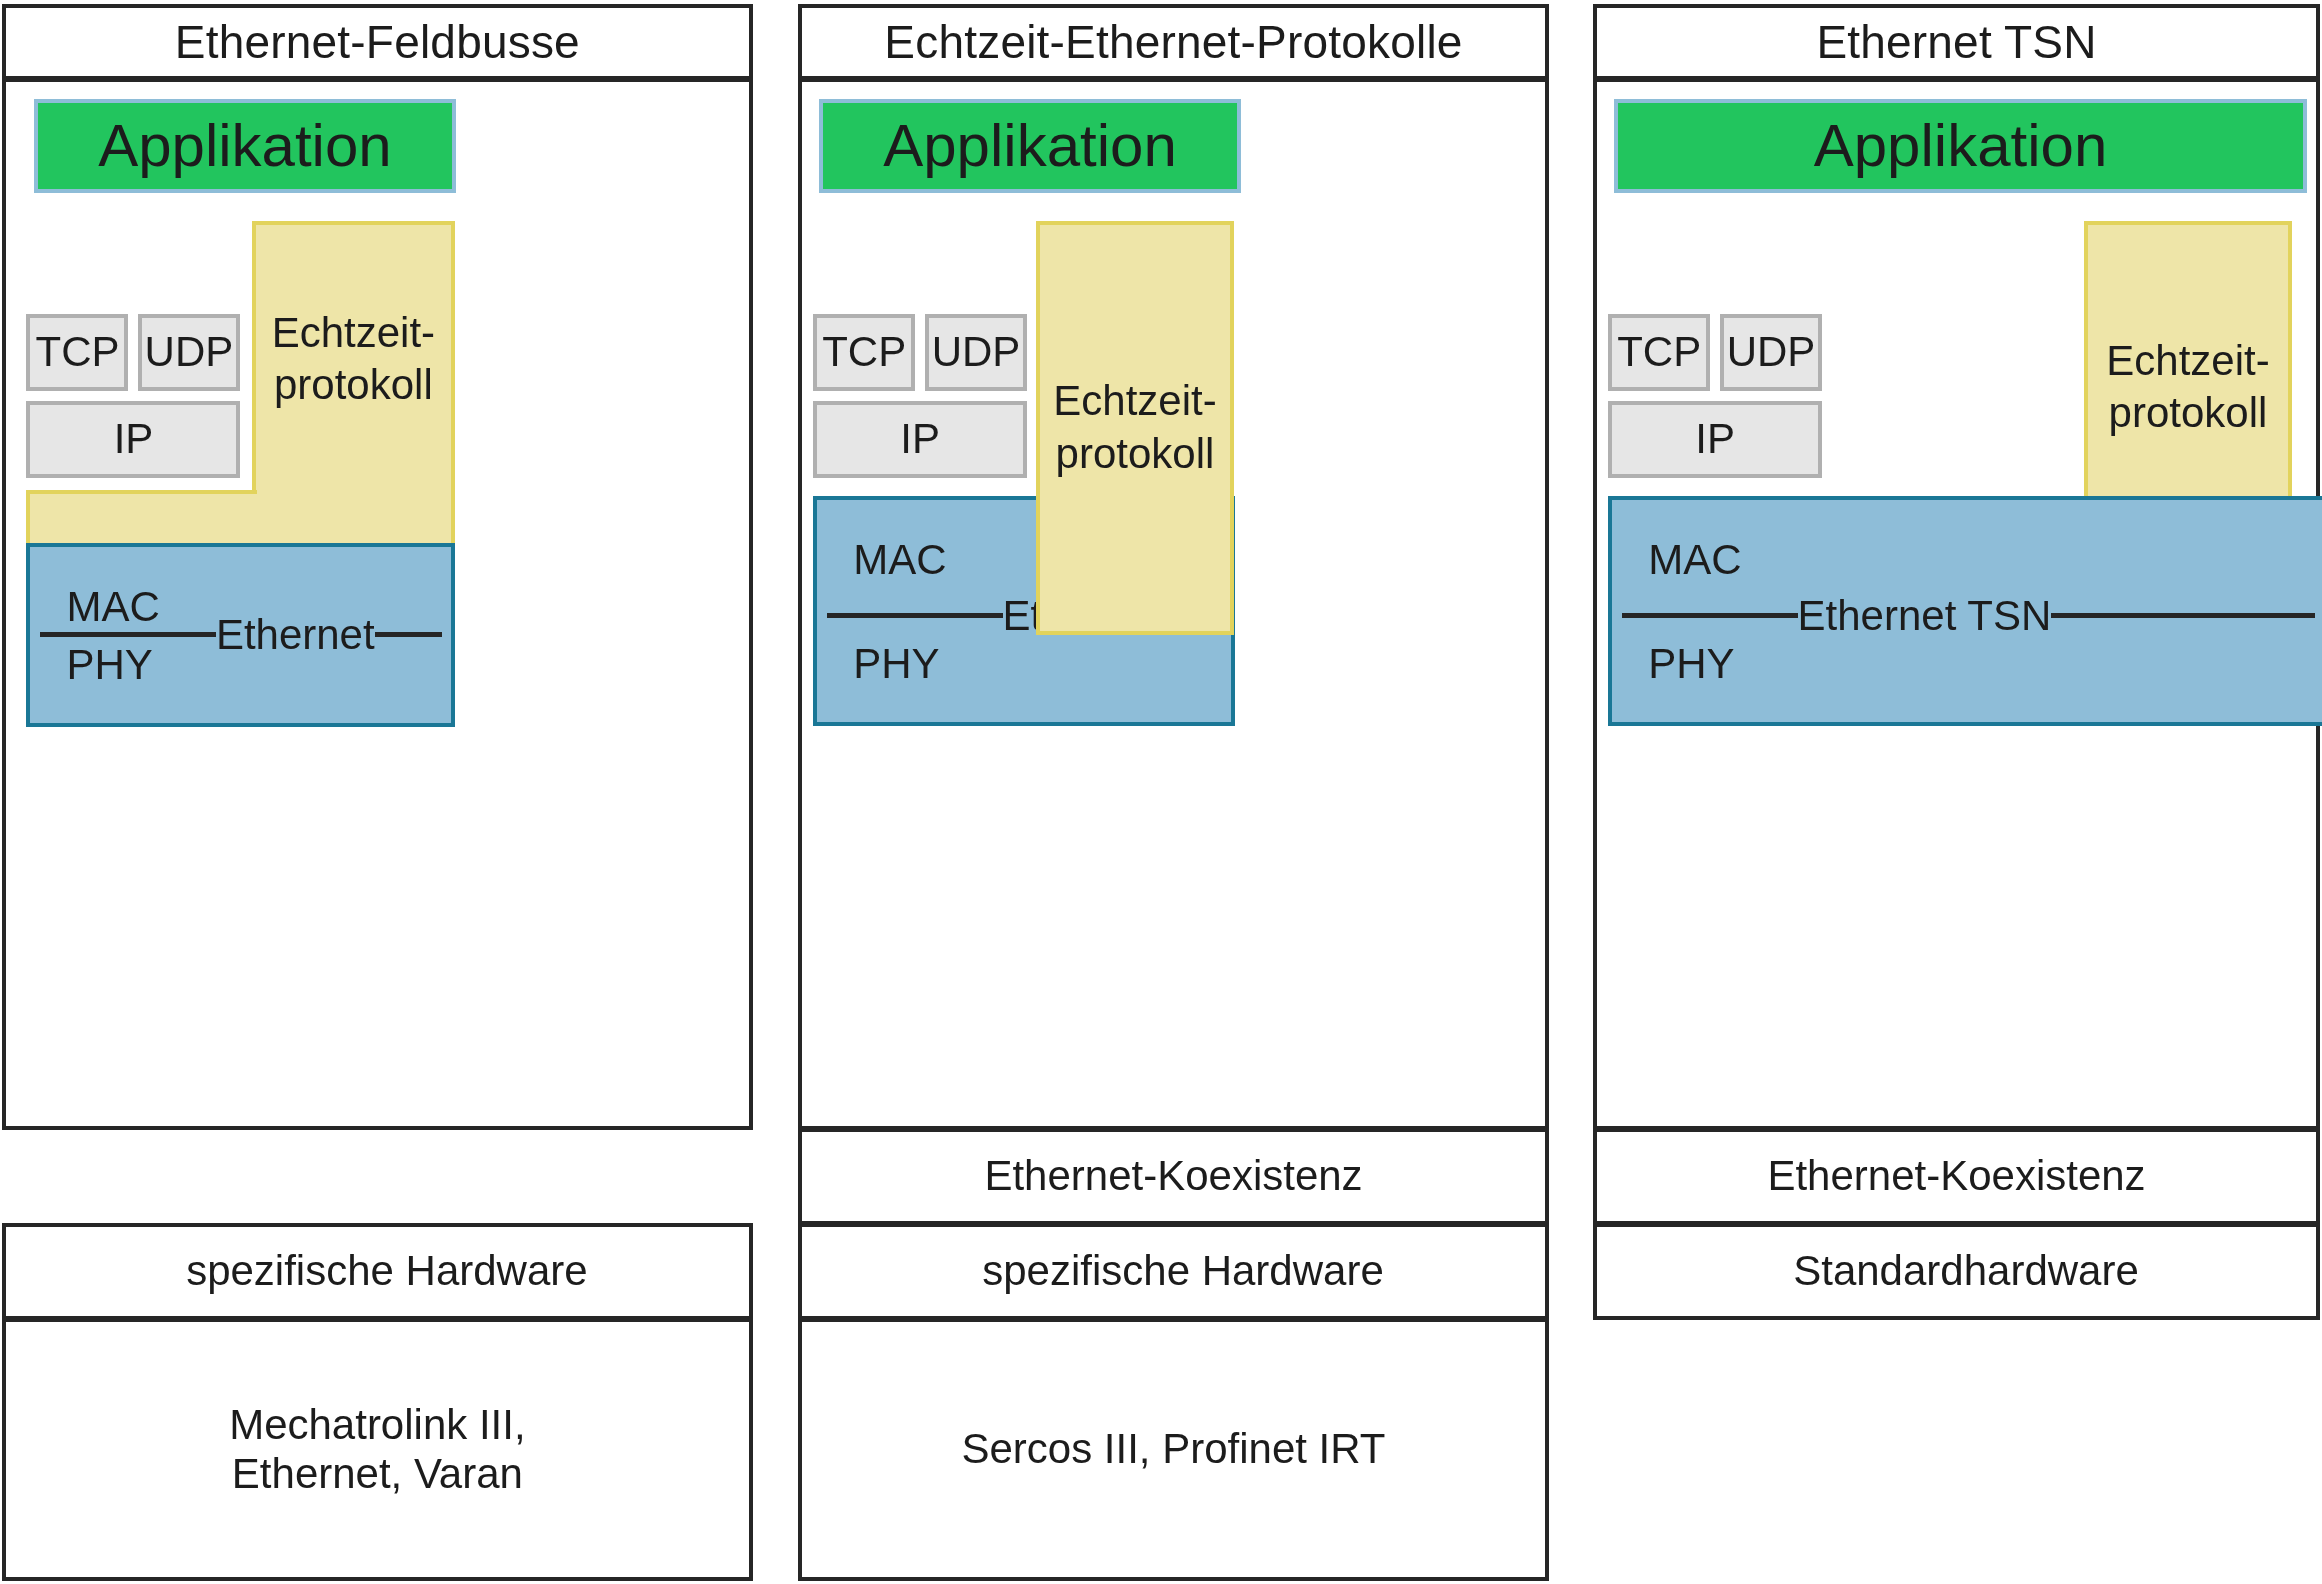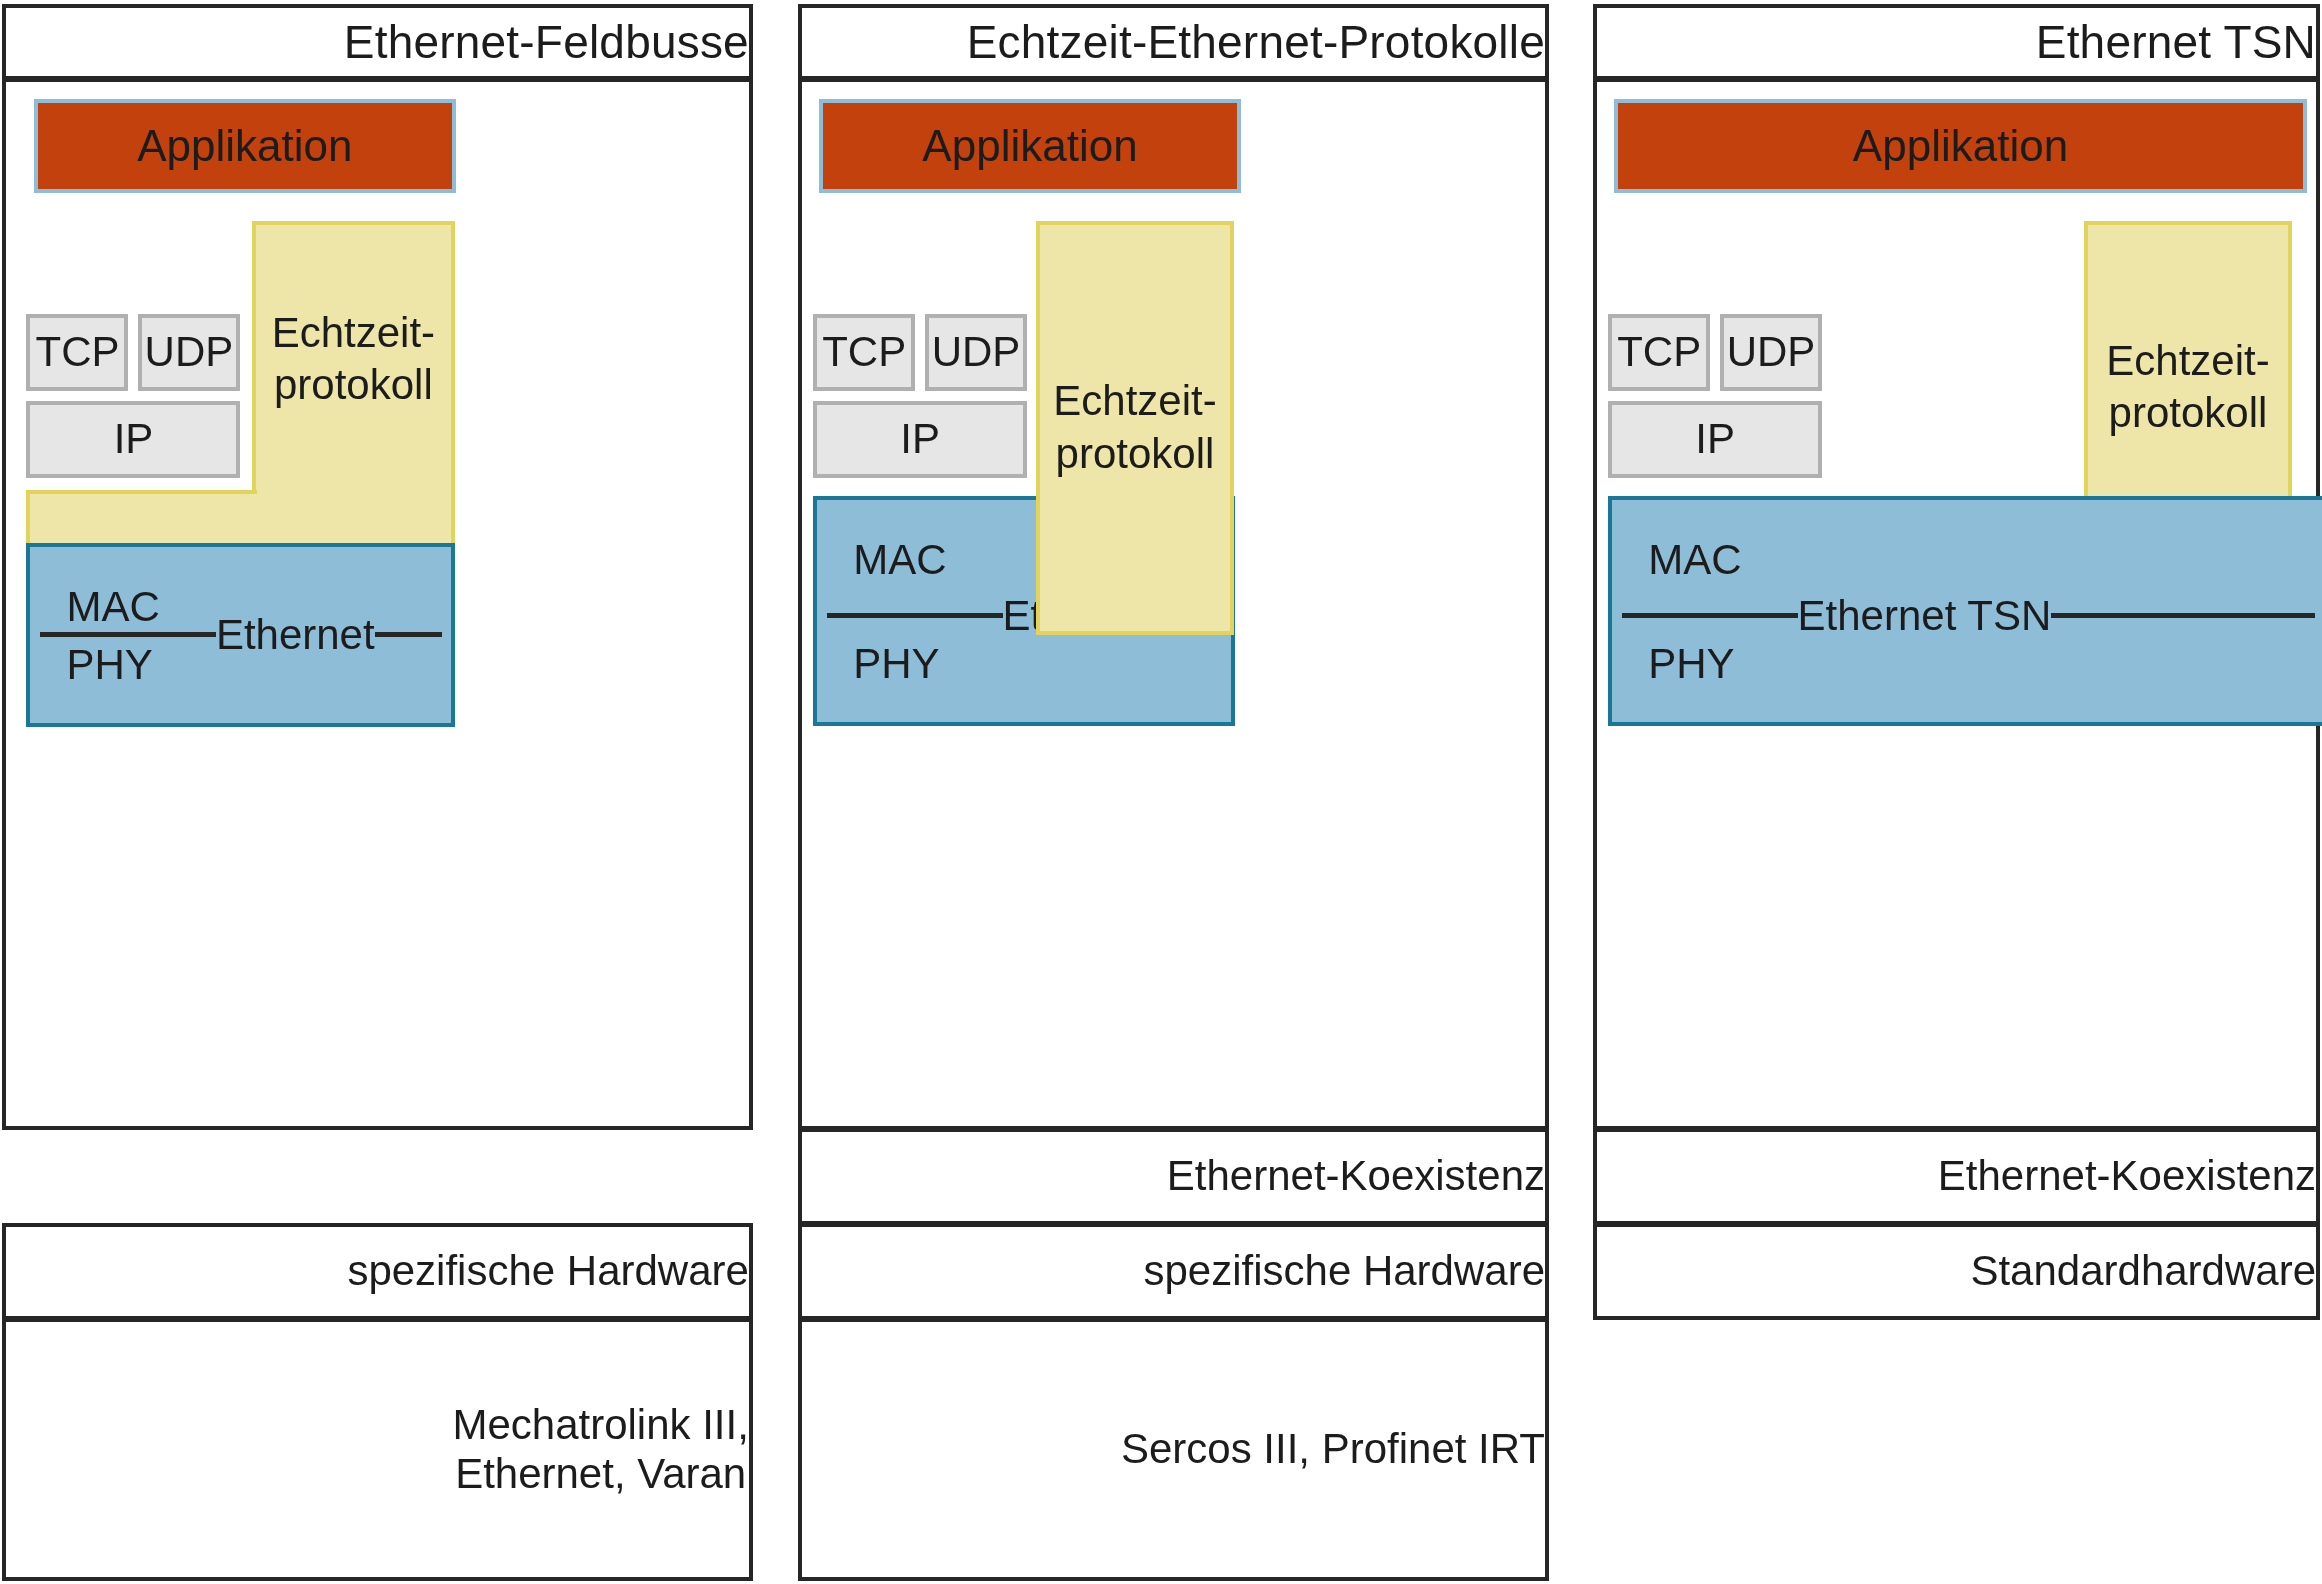--- a/index.html
+++ b/index.html
@@ -30,21 +30,21 @@
 
   .cell{
     position:absolute;
     left:0;
     right:0;
     box-sizing:border-box;
     border:4.7px solid #262626;
     background:#ffffff;
     display:flex;
     align-items:center;
-    justify-content:flex-end;
+    justify-content:center;
     text-align:center;
   }
 
   .title-cell{ top:0; height:76px; }
   .body-cell { top:74px; height:1052px; display:block; }
   .coex-cell { top:1124px; height:97px; }
   .hw-cell   { top:1219px; height:97px;padding-left:19px; }
   .proto-cell{ top:1314px; height:263px; }
 
   .title-text{
@@ -62,26 +62,26 @@
 
   
   .stackarea{
     position:absolute;
     left:0; top:0; right:0; bottom:0;
   }
 
   .appbox{
     position:absolute;
     box-sizing:border-box;
-    background:#c2410c;
+    background:#22c55e;
     border:4.7px solid #8ebdd8;
     display:flex;
     align-items:center;
     justify-content:center;
-    font-size:44px;
+    font-size:60px;
   }
 
   .greybox{
     position:absolute;
     box-sizing:border-box;
     background:#e6e6e6;
     border:4.7px solid #b0b0b0;
     display:flex;
     align-items:center;
     justify-content:center;

